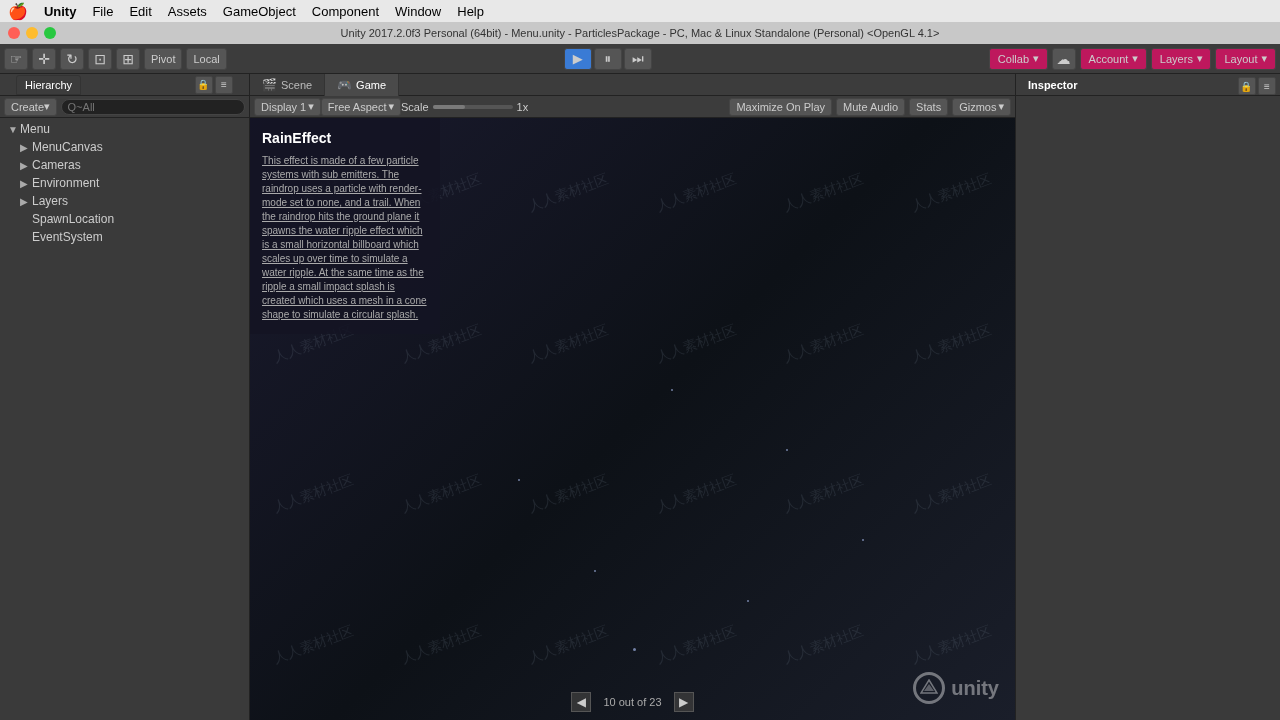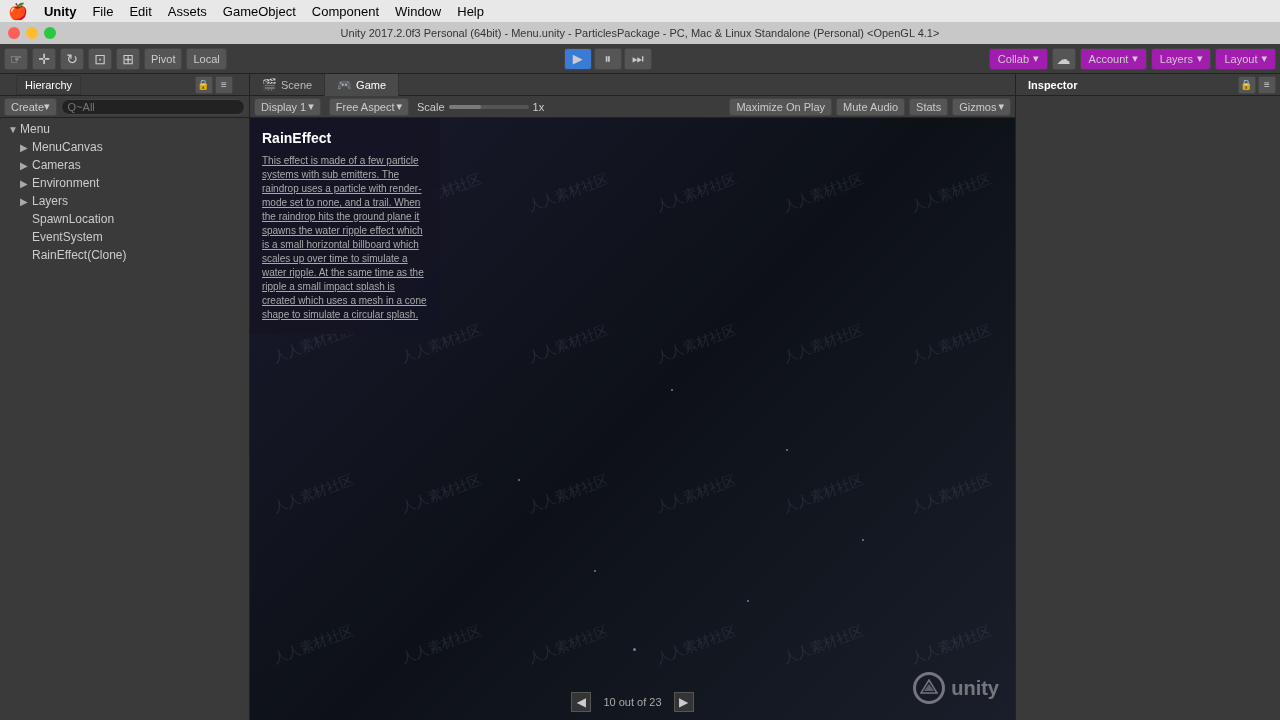--- a/index.html
+++ b/index.html
@@ -97,21 +97,21 @@
       color: #ccc;
       font-size: 13px;
     }
     .play-btn.active { background: #3a7bd5; }
     .toolbar-right {
       display: flex;
       align-items: center;
       gap: 4px;
     }
     .dropdown-btn {
-      background: #a21caf;
+      background: #be185d;
       border: 1px solid #444;
       border-radius: 3px;
       color: #ccc;
       font-size: 11px;
       padding: 2px 8px;
       cursor: pointer;
       height: 22px;
       display: flex;
       align-items: center;
       gap: 4px;
@@ -235,21 +235,21 @@
       color: #fff;
     }
     .scene-tab-icon { margin-right: 4px; font-size: 12px; }
 
     #game-toolbar {
       height: 22px;
       background: #3c3c3c;
       display: flex;
       align-items: center;
       padding: 0 4px;
-      gap: 8px;
+      gap: 0;
       border-bottom: 1px solid #222;
     }
     .game-toolbar-btn {
       background: #555;
       border: 1px solid #444;
       border-radius: 3px;
       color: #ccc;
       font-size: 11px;
       padding: 1px 6px;
       height: 18px;
@@ -392,21 +392,21 @@
       width: 265px;
       background: #3c3c3c;
       border-left: 1px solid #222;
       display: flex;
       flex-direction: column;
     }
     #inspector-tab-bar {
       height: 22px;
       background: #3c3c3c;
       display: flex;
-      align-items: center;
+      align-items: flex-end;
       border-bottom: 1px solid #222;
       padding: 0 4px;
     }
     .inspector-tab {
       padding: 2px 8px;
       font-size: 11px;
       color: #ccc;
       cursor: pointer;
       height: 20px;
       display: flex;
@@ -545,24 +545,20 @@
         <span class="hierarchy-arrow">▶</span>
         <span>Layers</span>
       </div>
       <div class="hierarchy-item indent-1">
         <span class="hierarchy-arrow" style="color:transparent">▶</span>
         <span>SpawnLocation</span>
       </div>
       <div class="hierarchy-item indent-1">
         <span class="hierarchy-arrow" style="color:transparent">▶</span>
         <span>EventSystem</span>
-      </div>
-      <div class="hierarchy-item indent-1">
-        <span class="hierarchy-arrow" style="color:transparent">▶</span>
-        <span>RainEffect(Clone)</span>
       </div>
     </div>
   </div>
 
   <div id="center-panel">
     <div id="scene-game-tabs">
       <div class="scene-tab">
         <span class="scene-tab-icon">🎬</span>
         <span>Scene</span>
       </div>

